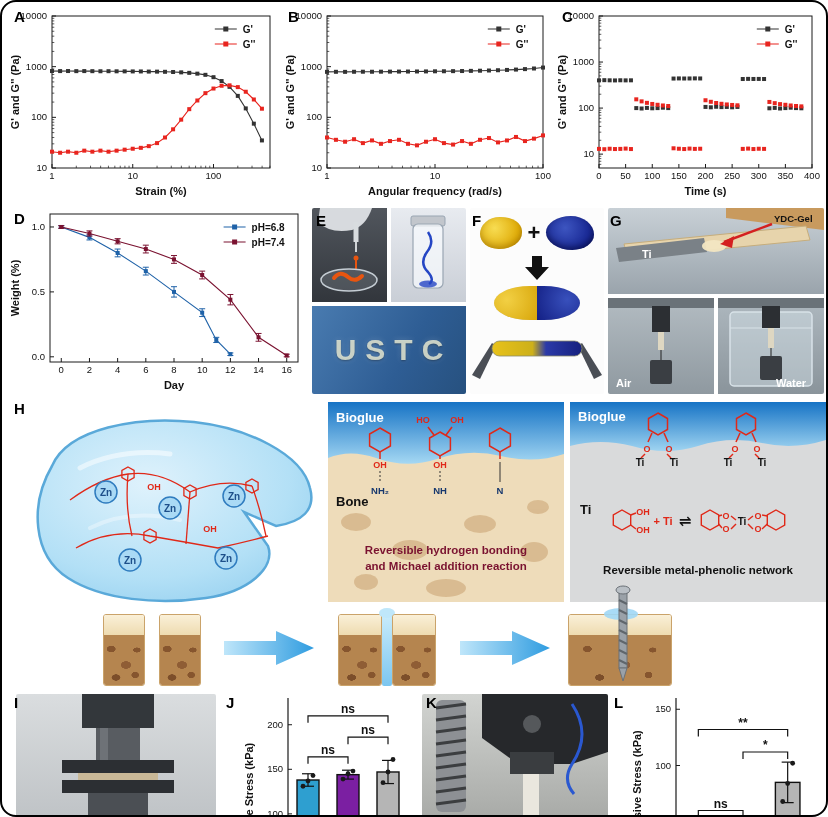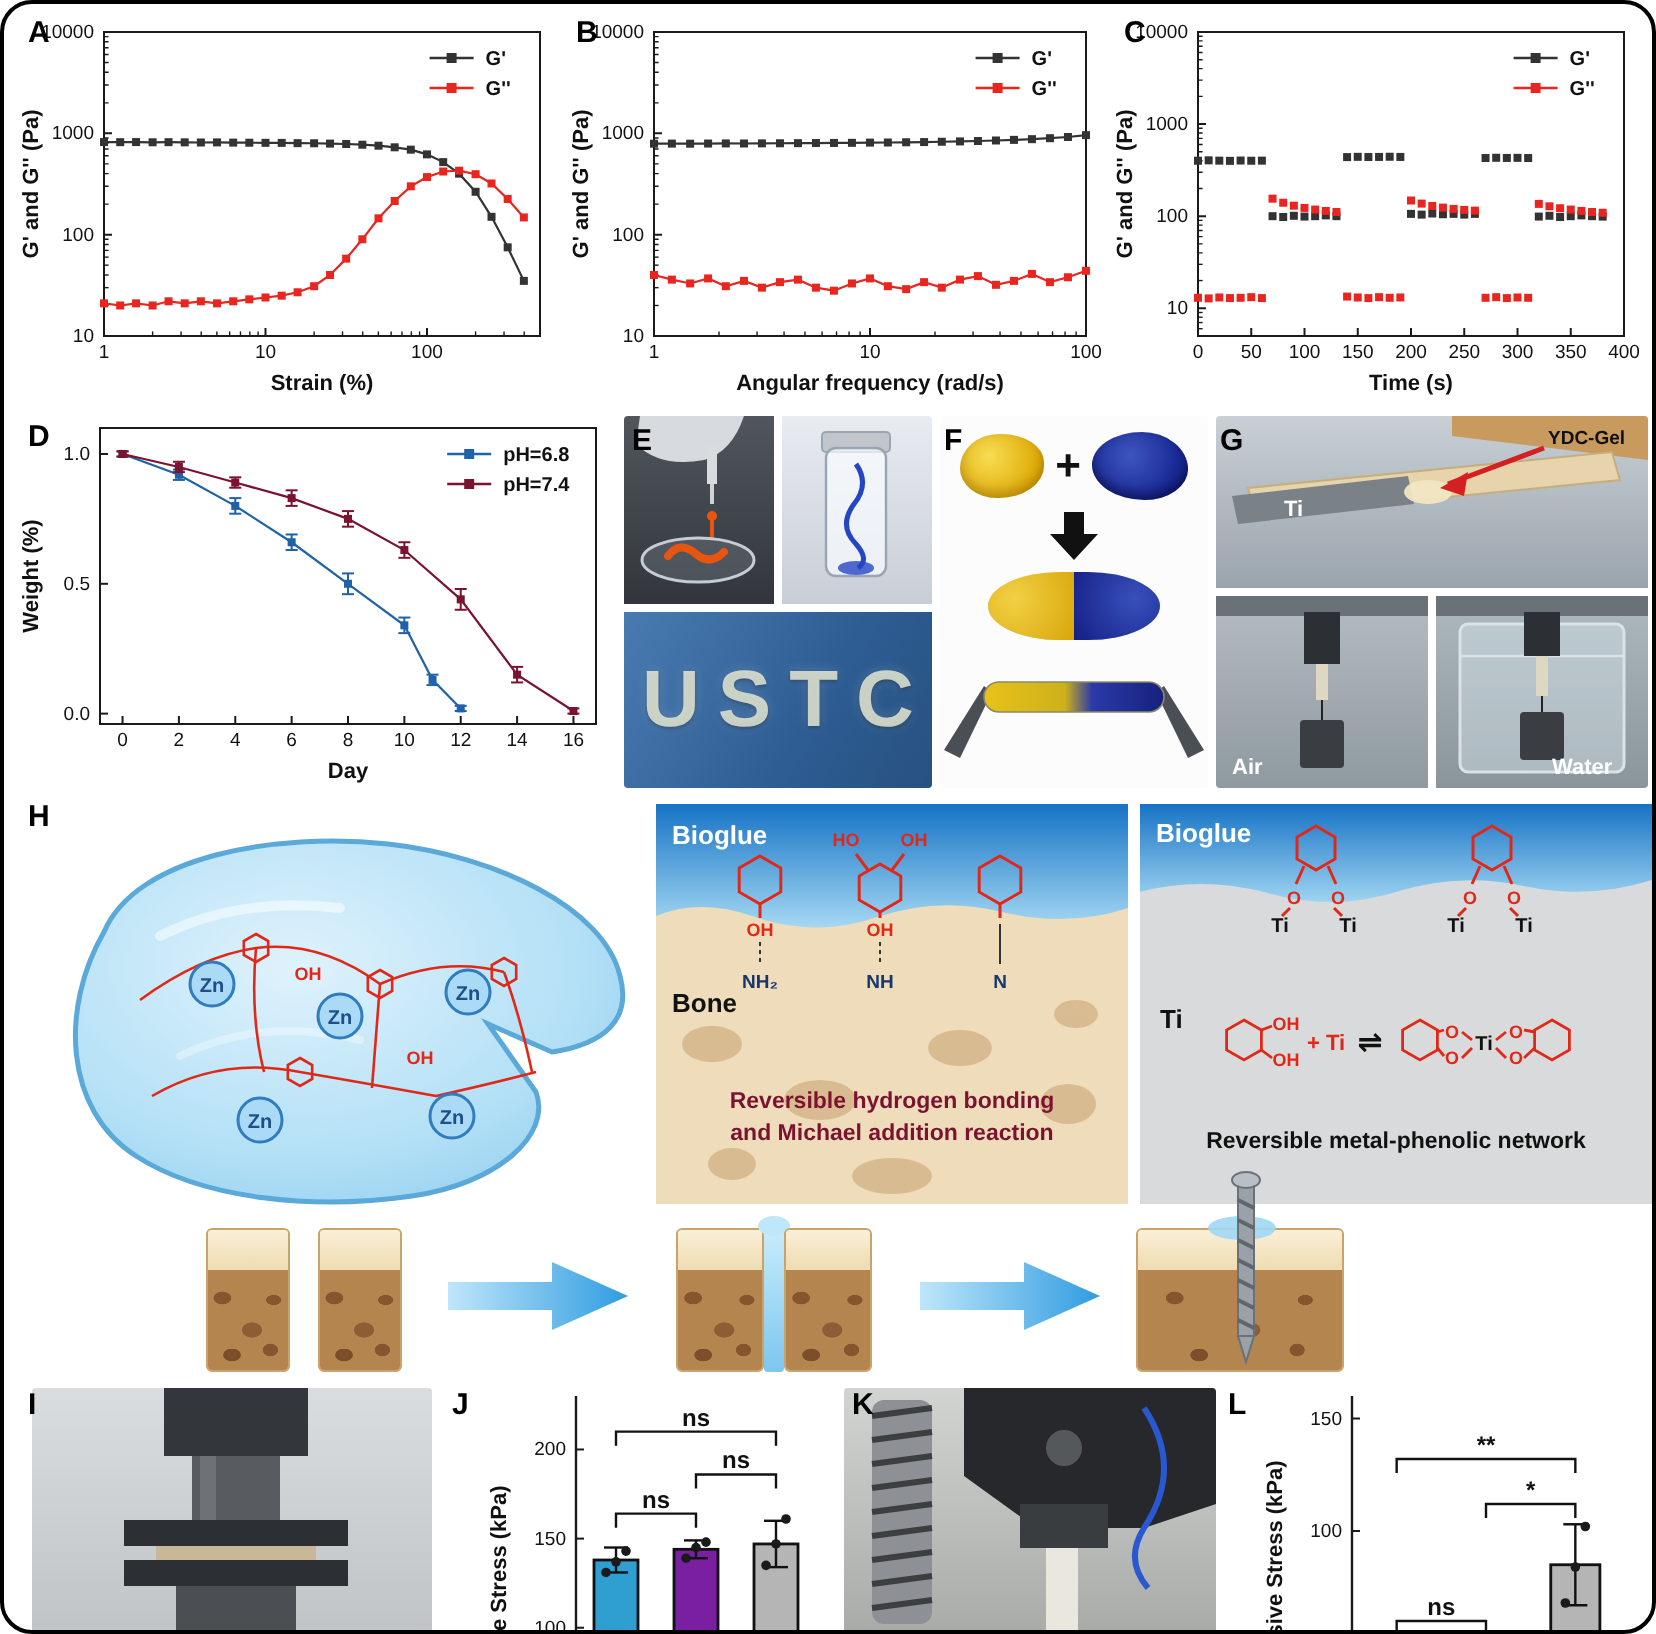--- a/index.html
+++ b/index.html
@@ -18,21 +18,21 @@
   svg text.tick{font:9.5px "Liberation Sans",sans-serif;fill:#111}
   svg text.axlabel{font:bold 11px "Liberation Sans",sans-serif;fill:#111}
   svg text.leg{font:bold 10px "Liberation Sans",sans-serif;fill:#111}
   svg text.sig{font:bold 12px "Liberation Sans",sans-serif;fill:#111}
   .photo{position:absolute;overflow:hidden;border-radius:2px}
   #panelE{left:310px;top:206px;width:154px;height:186px}
   #panelE .e-top{display:flex;gap:4px}
   #panelE .e3{position:absolute;left:0;top:98px;width:154px;height:88px;
      background:linear-gradient(120deg,#497bb0,#2e5d94 60%,#27517f);
      display:flex;align-items:center;justify-content:center}
-  .ustc{font-weight:bold;font-size:40px;letter-spacing:9px;padding-left:9px;
+  .ustc{font-weight:bold;font-size:30px;letter-spacing:9px;padding-left:9px;
      color:rgba(228,232,212,.85);text-shadow:0 1px 2px rgba(0,0,0,.3),0 0 6px rgba(255,255,255,.18)}
   #panelF{left:468px;top:206px;width:134px;height:186px;background:#fcfcfc;
      display:flex;flex-direction:column;align-items:center;gap:5px;padding-top:8px}
   .f-row{display:flex;align-items:center;gap:6px}
   .f-plus{font-weight:bold;font-size:22px;color:#111;line-height:1}
   .blob-yellow{width:42px;height:32px;border-radius:48% 52% 55% 45%/55% 45% 52% 48%;
      background:radial-gradient(circle at 35% 35%,#f7dc52,#e0ac08 70%,#b8880a);
      box-shadow:inset 0 -3px 6px rgba(120,80,0,.4)}
   .blob-blue{width:48px;height:34px;border-radius:52% 48% 45% 55%/48% 55% 45% 52%;
      background:radial-gradient(circle at 40% 35%,#3d55c0,#1a2a96 65%,#0e1a6e);

